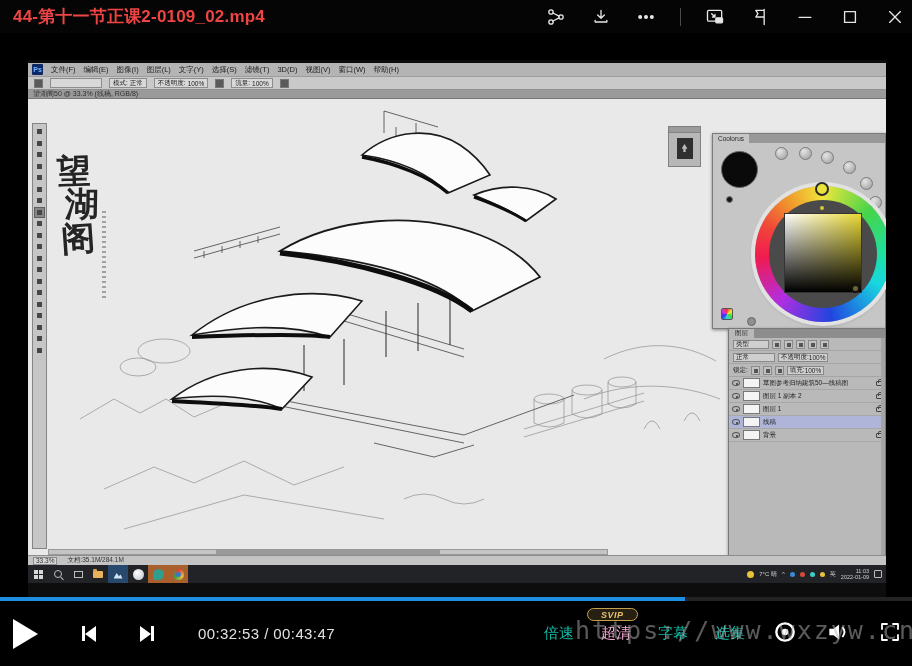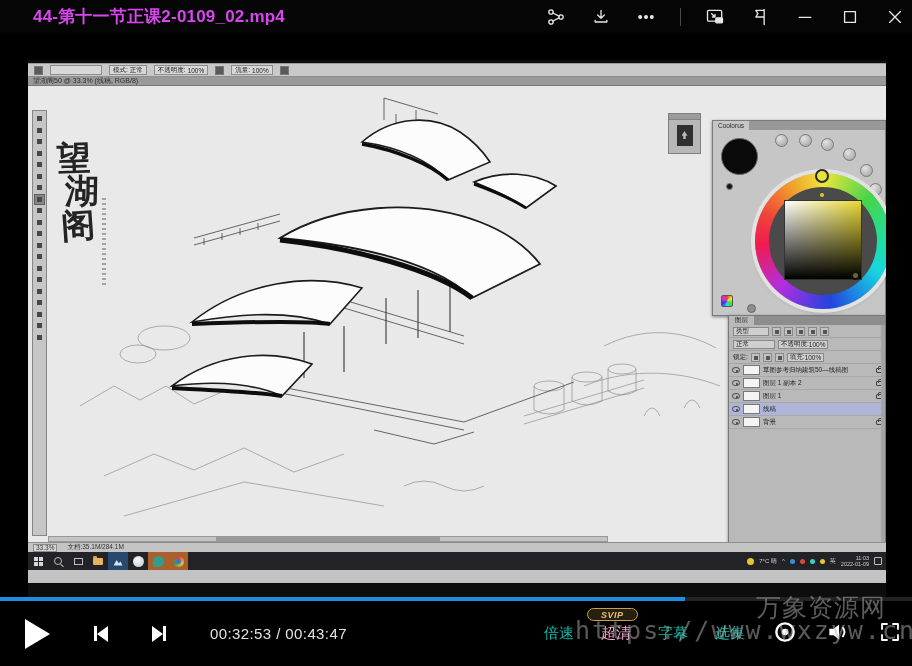--- a/index.html
+++ b/index.html
@@ -2,21 +2,21 @@
 <html><head>
 <meta charset="utf-8">
 <style>
   * { margin:0; padding:0; box-sizing:border-box; }
   html,body { background:#000; }
   body { font-family:"Liberation Sans", sans-serif; }
   #stage { position:relative; width:912px; height:666px; background:#000; overflow:hidden; }
 
   
   .titlebar { position:absolute; left:0; top:0; width:912px; height:33px; background:#050505; display:flex; align-items:center; }
-  .title-text { color:#d946ef; font-size:17px; font-weight:bold; padding-left:33px; letter-spacing:.2px; }
+  .title-text { color:#ef4444; font-size:17px; font-weight:bold; padding-left:13px; letter-spacing:.2px; }
   .tb-icons { position:absolute; right:6px; top:0; height:33px; display:flex; align-items:center; gap:23px; }
   .tb-btn { width:22px; height:22px; display:flex; align-items:center; justify-content:center; }
   .tb-btn svg { stroke:#e6e6e6; fill:none; stroke-width:1.6; stroke-linecap:round; stroke-linejoin:round; }
   .tb-sep { width:1px; height:18px; background:#4a4a4a; }
 
   
   .video-frame { position:absolute; left:28px; top:60px; width:858px; height:537px; background:#0d0d0d; filter:blur(.4px); }
   .ps-window { position:absolute; left:0; top:3px; width:858px; height:520px; background:#c3c3c3; }
 
   .ps-menubar { height:13px; background:#b4b4b4; display:flex; align-items:center; gap:8px; padding-left:4px; font-size:7.5px; color:#1c1c1c; }
@@ -106,21 +106,21 @@
   .tray { margin-left:auto; display:flex; align-items:center; gap:5px; font-size:6px; padding-right:4px; }
   .sun-dot { width:7px; height:7px; border-radius:50%; background:#e8c33a; }
   .dot { width:5px; height:5px; border-radius:50%; }
   .clock { text-align:right; font-size:5.5px; line-height:6.5px; }
   .notif { width:8px; height:8px; border:1px solid #bdbdbd; border-radius:1px; }
 
   
   .player-bottom { position:absolute; left:0; top:597px; width:912px; height:69px; background:#000; }
   .progress { position:relative; width:912px; height:4px; background:#232323; cursor:pointer; }
   .progress-filled { position:absolute; left:0; top:0; height:4px; background:#1e8fe0; }
-  .controls-left { position:absolute; left:0; top:4px; height:65px; display:flex; align-items:center; gap:44px; padding-left:25px; }
+  .controls-left { position:absolute; left:0; top:4px; height:65px; display:flex; align-items:center; gap:44px; padding-left:13px; }
   .play-tri { width:0; height:0; border-left:25px solid #fff; border-top:15px solid transparent; border-bottom:15px solid transparent; }
   .skip { display:flex; align-items:center; }
   .skip .bar { width:3px; height:15px; background:#fff; }
   .skip .tl { width:0; height:0; border-right:11px solid #fff; border-top:8px solid transparent; border-bottom:8px solid transparent; }
   .skip .tr { width:0; height:0; border-left:11px solid #fff; border-top:8px solid transparent; border-bottom:8px solid transparent; }
   .time { color:#e2e2e2; font-size:15px; letter-spacing:.4px; }
   .controls-right { position:absolute; right:10px; top:4px; height:65px; display:flex; align-items:center; gap:27px; }
   .ctl-label { color:#14b8a6; font-size:15px; cursor:pointer; }
   .quality-wrap { position:relative; }
   .quality-wrap .ctl-label { color:#f9a8d4; }
@@ -186,20 +186,34 @@
         <svg width="20" height="20" viewBox="0 0 24 24">
             <path d="M5.5 5.5 18.5 18.5 M18.5 5.5 5.5 18.5"></path>
           </svg>
       </div>
     </div>
   </div>
 
   <div class="video-frame">
     <div class="ps-window">
 
+      <div class="ps-menubar">
+        <div class="ps-logo">Ps</div>
+        <span>文件(F)</span>
+        <span>编辑(E)</span>
+        <span>图像(I)</span>
+        <span>图层(L)</span>
+        <span>文字(Y)</span>
+        <span>选择(S)</span>
+        <span>滤镜(T)</span>
+        <span>3D(D)</span>
+        <span>视图(V)</span>
+        <span>窗口(W)</span>
+        <span>帮助(H)</span>
+      </div>
 
       <div class="ps-optionsbar">
         <div class="opt-sq"></div>
         <div class="opt-box" style="width:52px"></div>
         <div class="opt-box">
           <span>模式:</span>
             <span>正常</span>
         </div>
         <div class="opt-box">
           <span>不透明度:</span>
@@ -486,15 +500,14 @@
           </svg>
       </div>
       <div class="ctl-svg">
         <svg width="24" height="24" viewBox="0 0 24 24" stroke-width="2.2">
             <path d="M4,9 V4 H9 M15,4 H20 V9 M20,15 V20 H15 M9,20 H4 V15"></path>
           </svg>
       </div>
     </div>
   </div>
 
-  <div class="wm-name">万象资源网</div>
   <div class="wm-url">https://www.wxzyw.cn</div>
 </div>
 
 </body></html>

